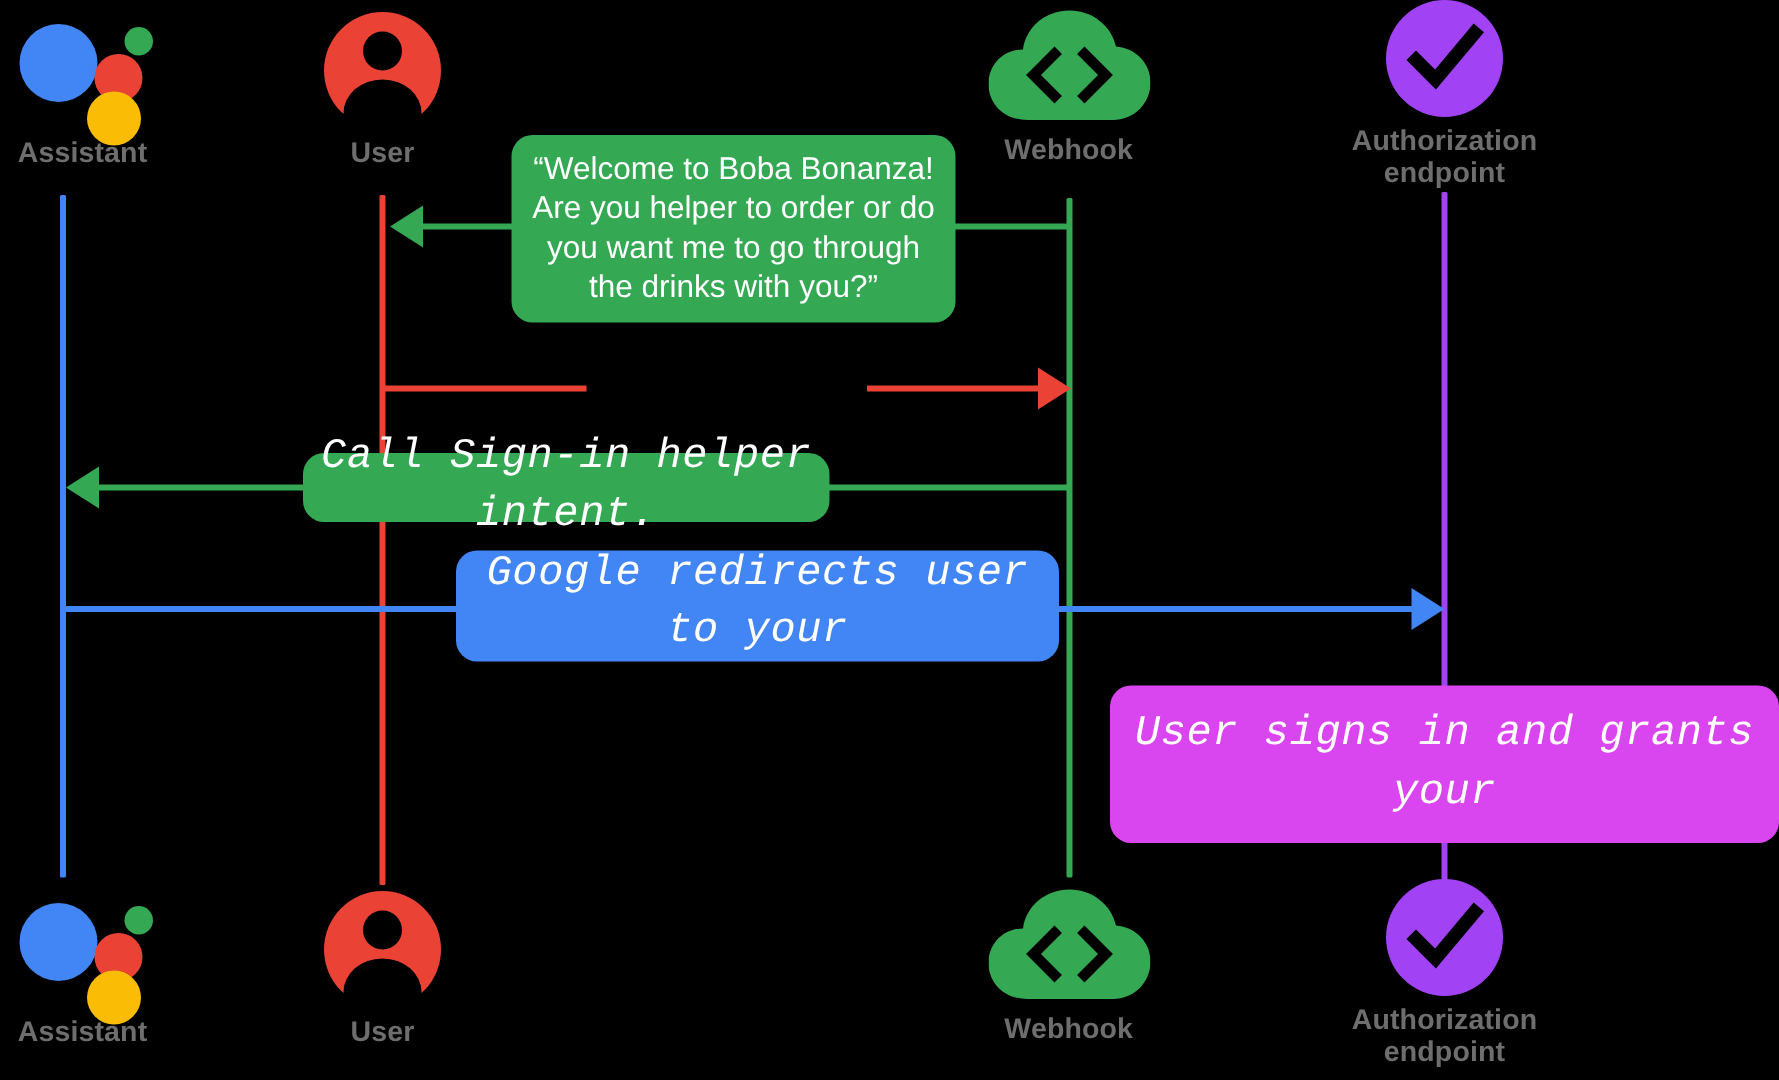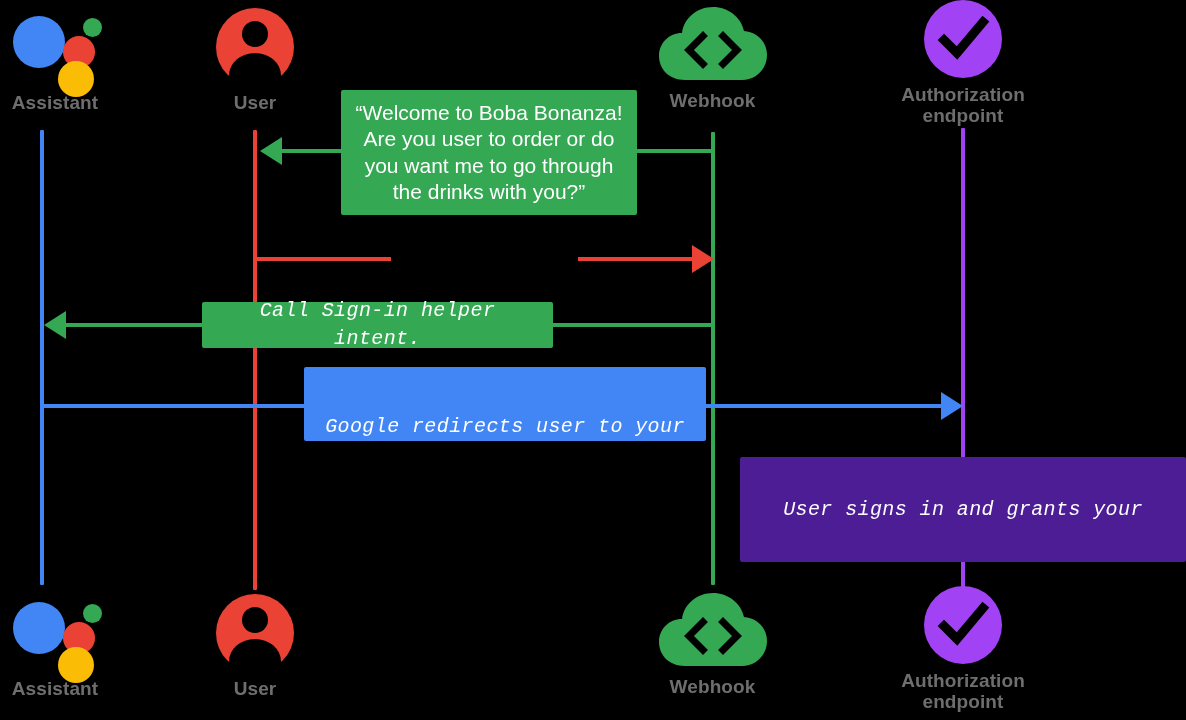--- a/index.html
+++ b/index.html
@@ -31,25 +31,25 @@
                    width:52px;height:34px;background:#000;
                    border-radius:50% 50% 48% 48%/66% 66% 34% 34%;}
 
   
   .webhook-icon{position:relative;width:108px;height:78px;}
 
   
   .auth-icon{position:relative;width:78px;height:78px;border-radius:50%;background:#a142f4;}
 
   
-  .bubble{position:absolute;border-radius:2px;color:#fff;box-sizing:border-box;
+  .bubble{position:absolute;border-radius:14px;color:#fff;box-sizing:border-box;
           display:flex;align-items:center;justify-content:center;text-align:center;}
   .bubble.sans{font-family:"Liberation Sans",sans-serif;font-size:21px;line-height:1.26;}
   .bubble.mono{font-family:"Liberation Mono",monospace;font-style:italic;
-               font-size:20px;line-height:1.38;letter-spacing:.4px;}
+               font-size:28px;line-height:1.38;letter-spacing:.4px;}
 
   
   .hline{position:absolute;height:4px;}
   .arrow{position:absolute;width:0;height:0;border-top:14px solid transparent;
          border-bottom:14px solid transparent;}
   .arrow.right{border-left:22px solid currentColor;}
   .arrow.left{border-right:22px solid currentColor;}
 </style>
 </head>
 <body>
@@ -100,21 +100,21 @@
     <div class="actor-label">Authorization
 endpoint</div>
   </div>
 
   <div class="hline" style="left:636px;top:149px;width:78px;background:#34a853;"></div>
   <div class="arrow left" style="left:260px;top:137px;color:#34a853;"></div>
   <div class="hline" style="left:280px;top:149px;width:62px;background:#34a853;"></div>
   <div class="bubble sans" style="left:341px;top:90px;width:296px;height:125px;background:#34a853;padding:8px 10px;">
     <div>
       <div>“Welcome to Boba Bonanza!</div>
-      <div>Are you user to order or do</div>
+      <div>Are you helper to order or do</div>
       <div>you want me to go through</div>
       <div>the drinks with you?”</div>
     </div>
   </div>
 
   <div class="hline" style="left:255px;top:257px;width:136px;background:#ea4335;"></div>
   <div class="hline" style="left:578px;top:257px;width:118px;background:#ea4335;"></div>
   <div class="arrow right" style="left:692px;top:245px;color:#ea4335;"></div>
 
   <div class="hline" style="left:551px;top:323px;width:163px;background:#34a853;"></div>
@@ -126,21 +126,21 @@
 
   <div class="hline" style="left:41px;top:404px;width:264px;background:#4285f4;"></div>
   <div class="hline" style="left:705px;top:404px;width:238px;background:#4285f4;"></div>
   <div class="arrow right" style="left:941px;top:392px;color:#4285f4;"></div>
   <div class="bubble mono" style="left:304px;top:367px;width:402px;height:74px;background:#4285f4;padding:0 10px;align-items:flex-end;">
     <div>
       <div>Google redirects user to your</div>
     </div>
   </div>
 
-  <div class="bubble mono" style="left:740px;top:457px;width:446px;height:105px;background:#4c1d95;padding:0 12px;">
+  <div class="bubble mono" style="left:740px;top:457px;width:446px;height:105px;background:#d946ef;padding:0 12px;">
     <div>
       <div>User signs in and grants your</div>
     </div>
   </div>
 
   <div class="actor" style="left:0px;top:594px;width:110px;">
     <div class="assistant-icon">
       <i class="dot-blue"></i>
       <i class="dot-red"></i>
       <i class="dot-green"></i>

